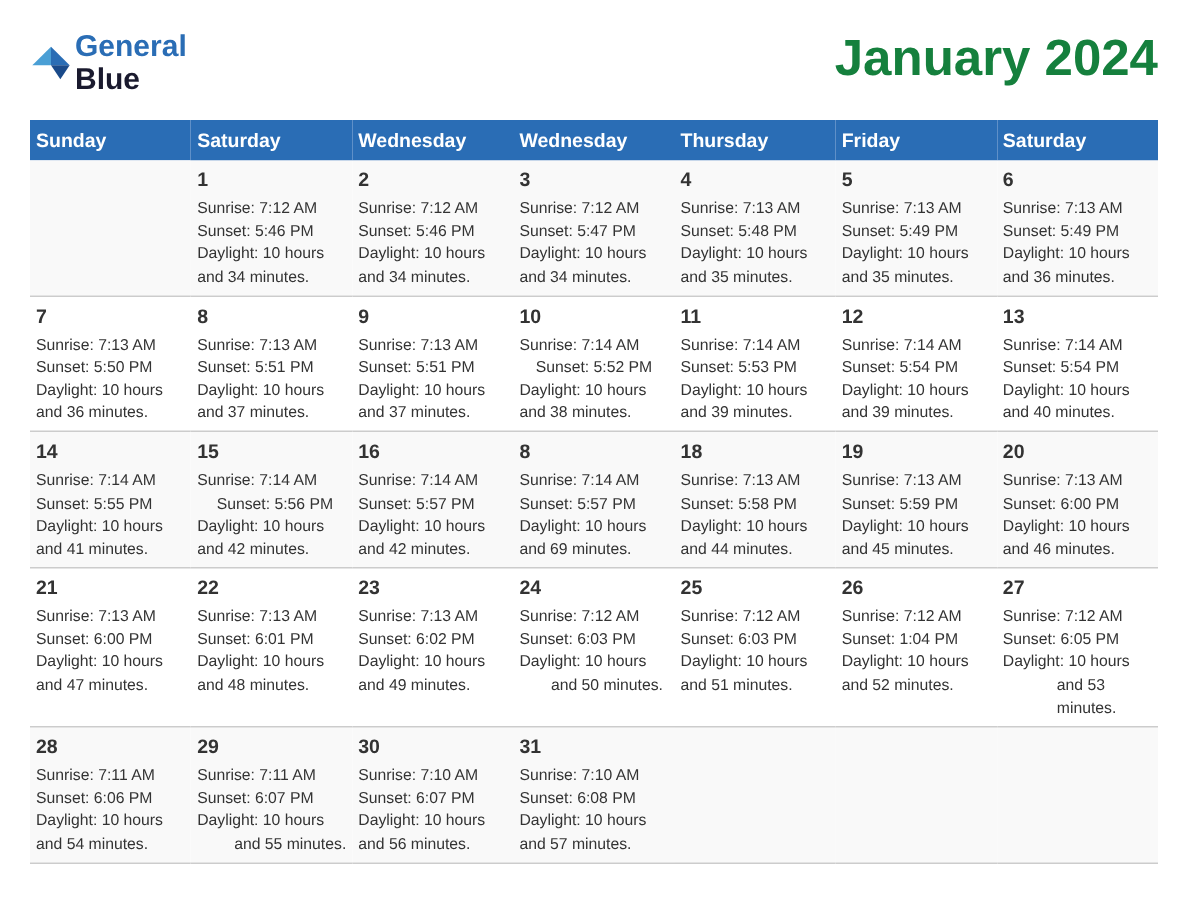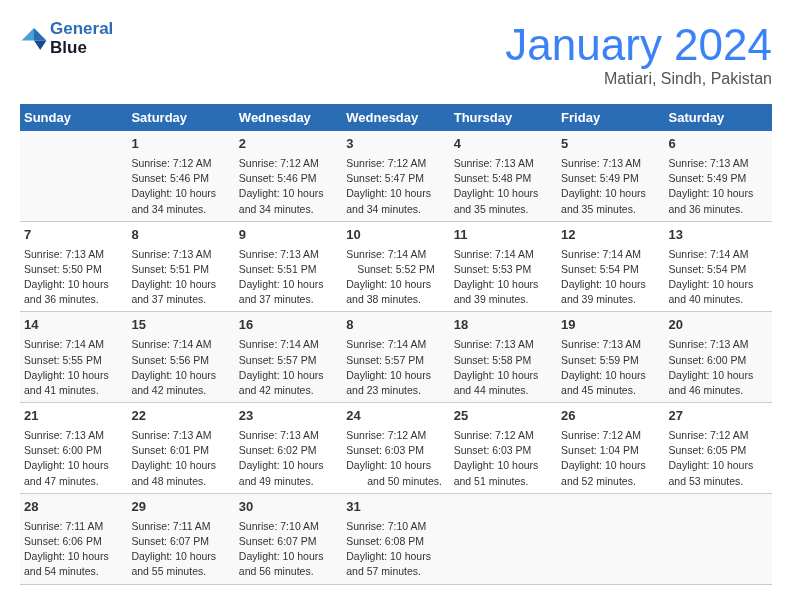--- a/index.html
+++ b/index.html
@@ -22,23 +22,23 @@
     }
     .logo-icon {
       width: 28px;
       height: 28px;
       margin-right: 2px;
     }
     .title-block {
       text-align: right;
     }
     .month-title {
-      font-size: 44px;
-      font-weight: normal;
-      color: #3b82f6;
+      font-size: 34px;
+      font-weight: bold;
+      color: #15803d;
     }
     .subtitle {
       font-size: 16px;
       color: #555;
     }
     table {
       width: 100%;
       border-collapse: collapse;
       font-size: 11px;
     }
@@ -82,29 +82,28 @@
 <body>
 
 <div class="header">
   <div class="logo">
     <svg class="logo-icon" viewBox="0 0 36 36">
       <polygon points="18,4 34,20 18,20" fill="#2a6db5"></polygon>
       <polygon points="18,20 34,20 26,32" fill="#1a4a8a"></polygon>
       <polygon points="2,20 18,4 18,20" fill="#4a9fd5"></polygon>
     </svg>
     <div>
-      <div style="font-size:17px;font-weight:bold;color:#1a1a2e;line-height:1.1;">
+      <div style="font-size:20px;font-weight:bold;color:#1a1a2e;line-height:1.1;">
         <span style="color:#2a6db5">General</span><br>
         <span>Blue</span>
       </div>
     </div>
   </div>
   <div class="title-block">
     <div class="month-title">January 2024</div>
-    <div class="subtitle">Matiari, Sindh, Pakistan</div>
   </div>
 </div>
 
 <table>
   <thead>
     <tr>
     <th>Sunday</th>
         <th>Saturday</th>
         <th>Wednesday</th>
         <th>Wednesday</th>
@@ -214,37 +213,37 @@
         <td>
           <span class="day-num">14</span>
           <span style="display: block;">Sunrise: 7:14 AM</span>
           <span style="display: block;">Sunset: 5:55 PM</span>
           <span style="display: block;">Daylight: 10 hours</span>
           <span style="display: block;">and 41 minutes.</span>
         </td>
         <td>
           <span class="day-num">15</span>
           <span style="display: block;">Sunrise: 7:14 AM</span>
-          <span style="display: block;">Sunset: 5:56 PM</span>
+          <span style="display: block; margin-left: 13px;">Sunset: 5:56 PM</span>
           <span style="display: block;">Daylight: 10 hours</span>
           <span style="display: block;">and 42 minutes.</span>
         </td>
         <td>
           <span class="day-num">16</span>
           <span style="display: block;">Sunrise: 7:14 AM</span>
           <span style="display: block;">Sunset: 5:57 PM</span>
           <span style="display: block;">Daylight: 10 hours</span>
           <span style="display: block;">and 42 minutes.</span>
         </td>
         <td>
           <span class="day-num">8</span>
           <span style="display: block;">Sunrise: 7:14 AM</span>
           <span style="display: block;">Sunset: 5:57 PM</span>
           <span style="display: block;">Daylight: 10 hours</span>
-          <span style="display: block;">and 23 minutes.</span>
+          <span style="display: block;">and 69 minutes.</span>
         </td>
         <td>
           <span class="day-num">18</span>
           <span style="display: block;">Sunrise: 7:13 AM</span>
           <span style="display: block;">Sunset: 5:58 PM</span>
           <span style="display: block;">Daylight: 10 hours</span>
           <span style="display: block;">and 44 minutes.</span>
         </td>
         <td>
           <span class="day-num">19</span>
@@ -302,37 +301,37 @@
           <span style="display: block;">Sunrise: 7:12 AM</span>
           <span style="display: block;">Sunset: 1:04 PM</span>
           <span style="display: block;">Daylight: 10 hours</span>
           <span style="display: block;">and 52 minutes.</span>
         </td>
         <td>
           <span class="day-num">27</span>
           <span style="display: block;">Sunrise: 7:12 AM</span>
           <span style="display: block;">Sunset: 6:05 PM</span>
           <span style="display: block;">Daylight: 10 hours</span>
-          <span style="display: block;">and 53 minutes.</span>
+          <span style="display: block; margin-left: 36px;">and 53 minutes.</span>
         </td>
       </tr>
       <tr>
         <td>
           <span class="day-num">28</span>
           <span style="display: block;">Sunrise: 7:11 AM</span>
           <span style="display: block;">Sunset: 6:06 PM</span>
           <span style="display: block;">Daylight: 10 hours</span>
           <span style="display: block;">and 54 minutes.</span>
         </td>
         <td>
           <span class="day-num">29</span>
           <span style="display: block;">Sunrise: 7:11 AM</span>
           <span style="display: block;">Sunset: 6:07 PM</span>
           <span style="display: block;">Daylight: 10 hours</span>
-          <span style="display: block;">and 55 minutes.</span>
+          <span style="display: block; text-align: right;">and 55 minutes.</span>
         </td>
         <td>
           <span class="day-num">30</span>
           <span style="display: block;">Sunrise: 7:10 AM</span>
           <span style="display: block;">Sunset: 6:07 PM</span>
           <span style="display: block;">Daylight: 10 hours</span>
           <span style="display: block;">and 56 minutes.</span>
         </td>
         <td>
           <span class="day-num">31</span>

